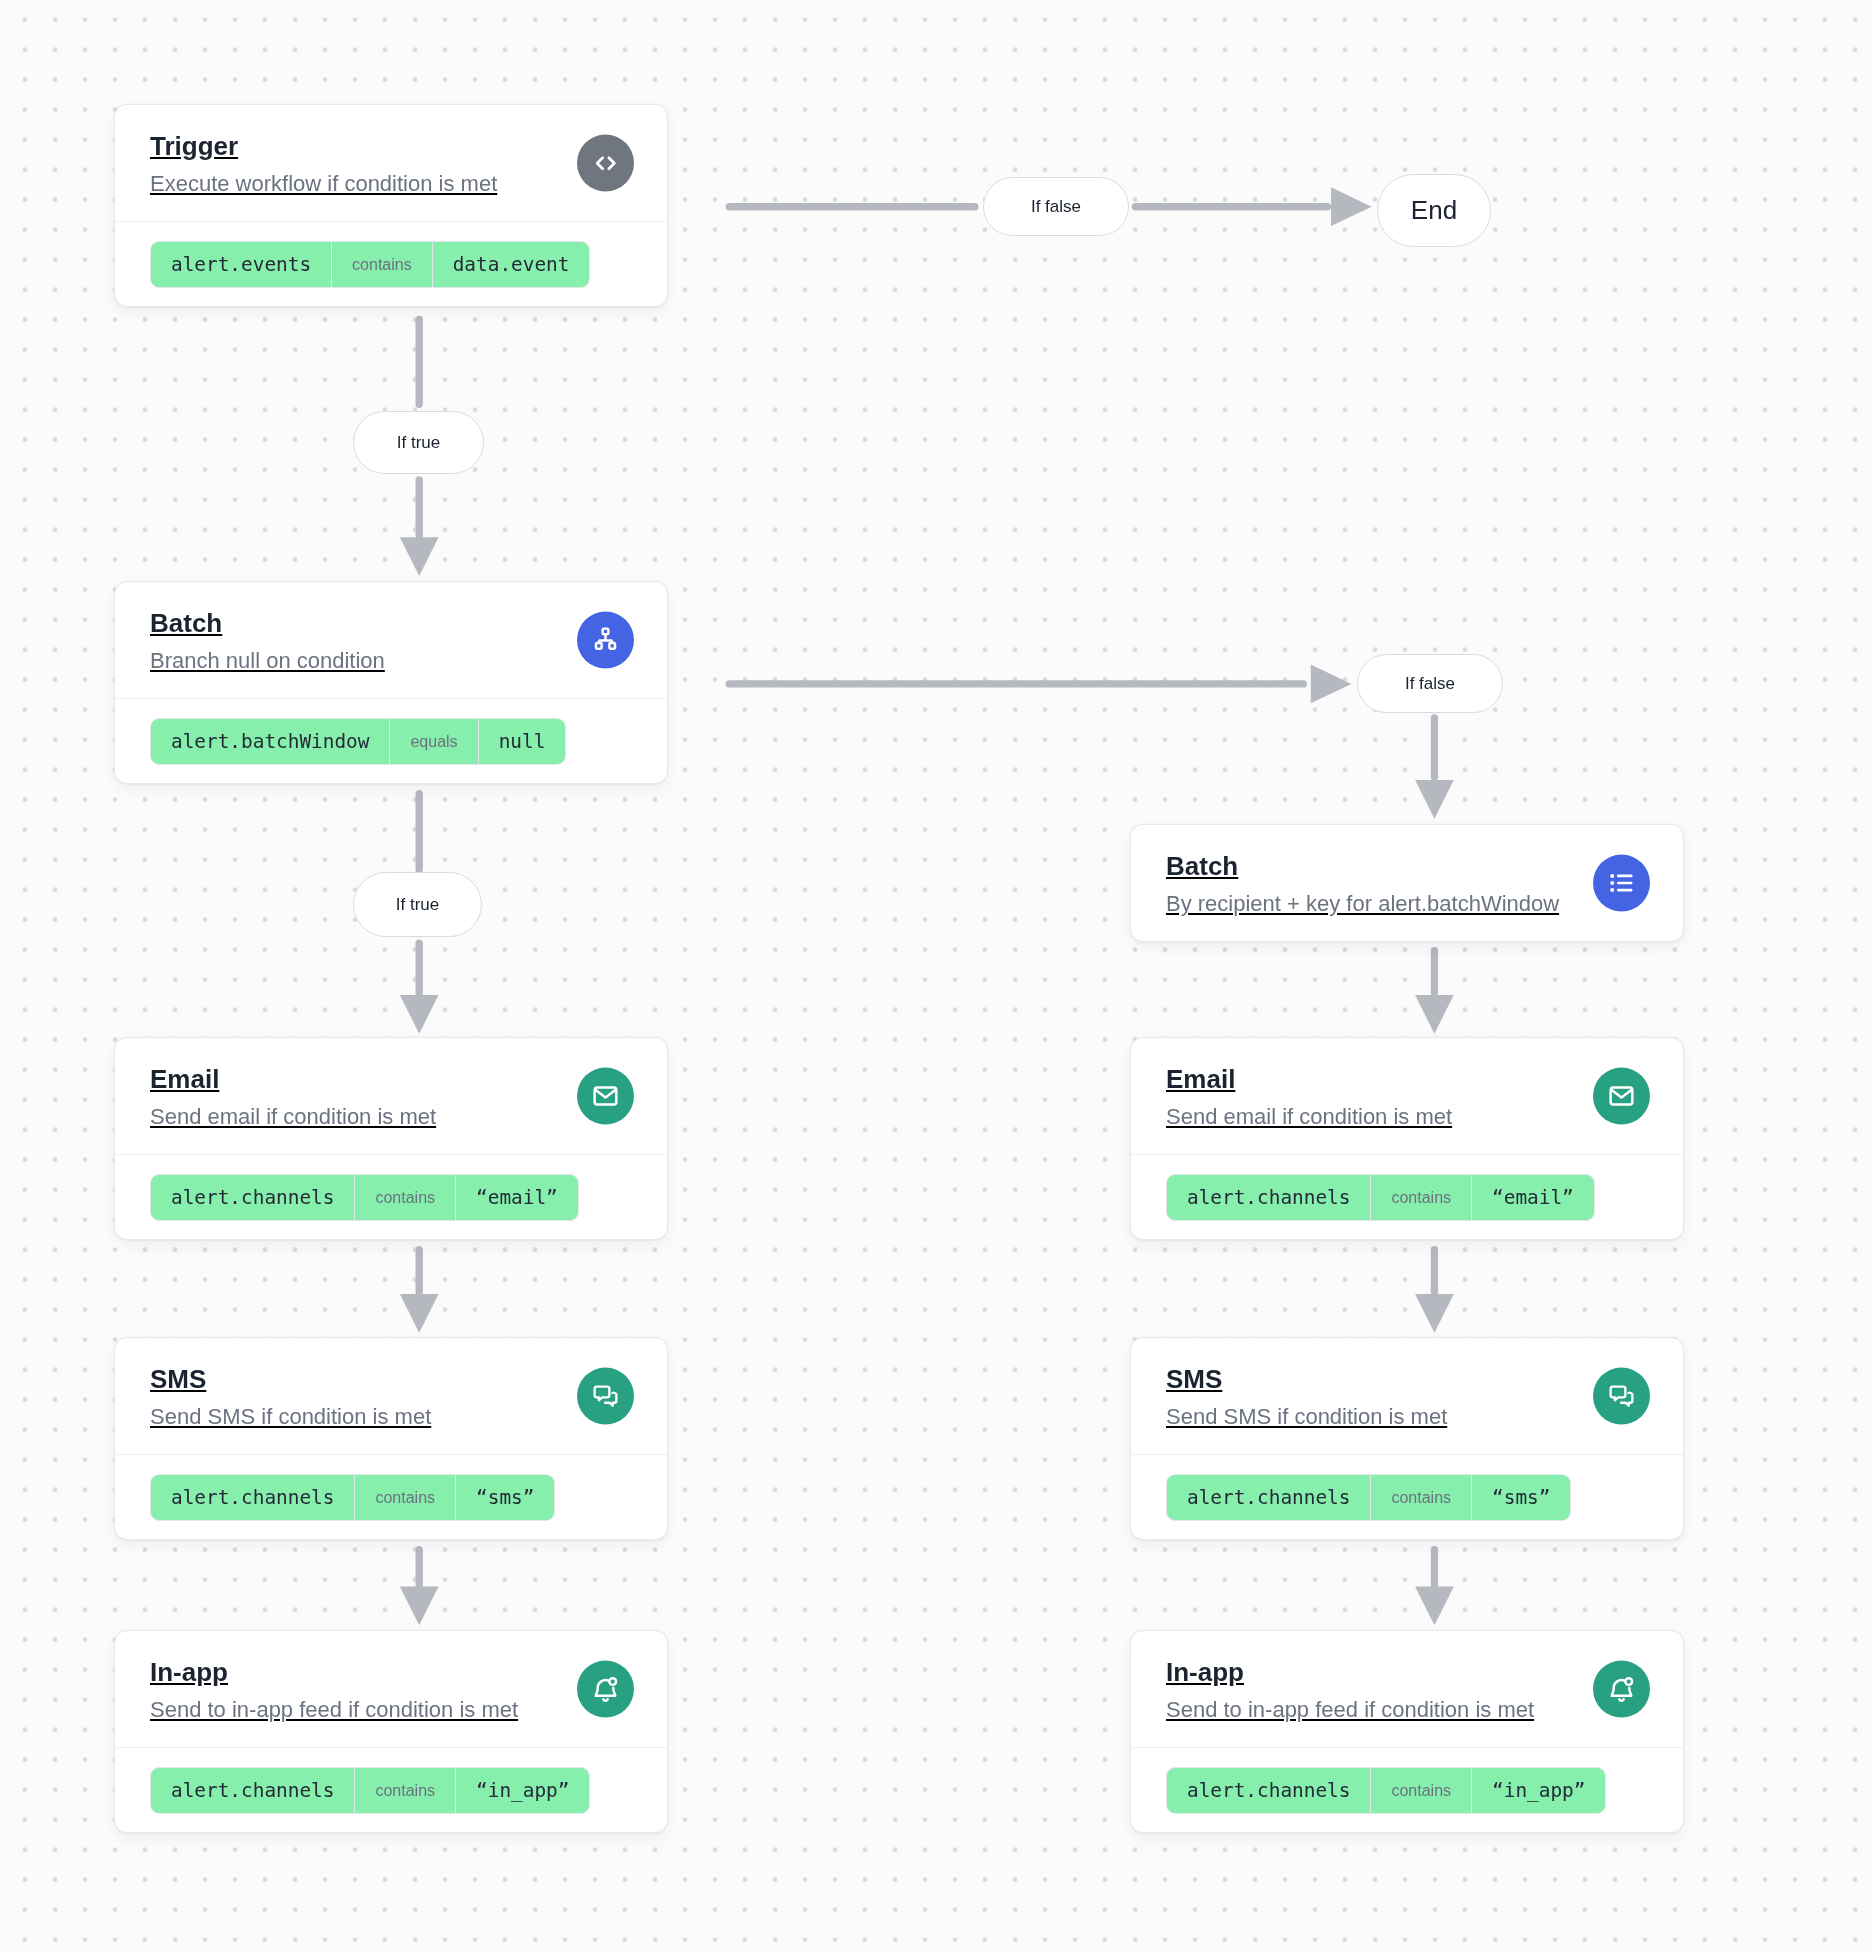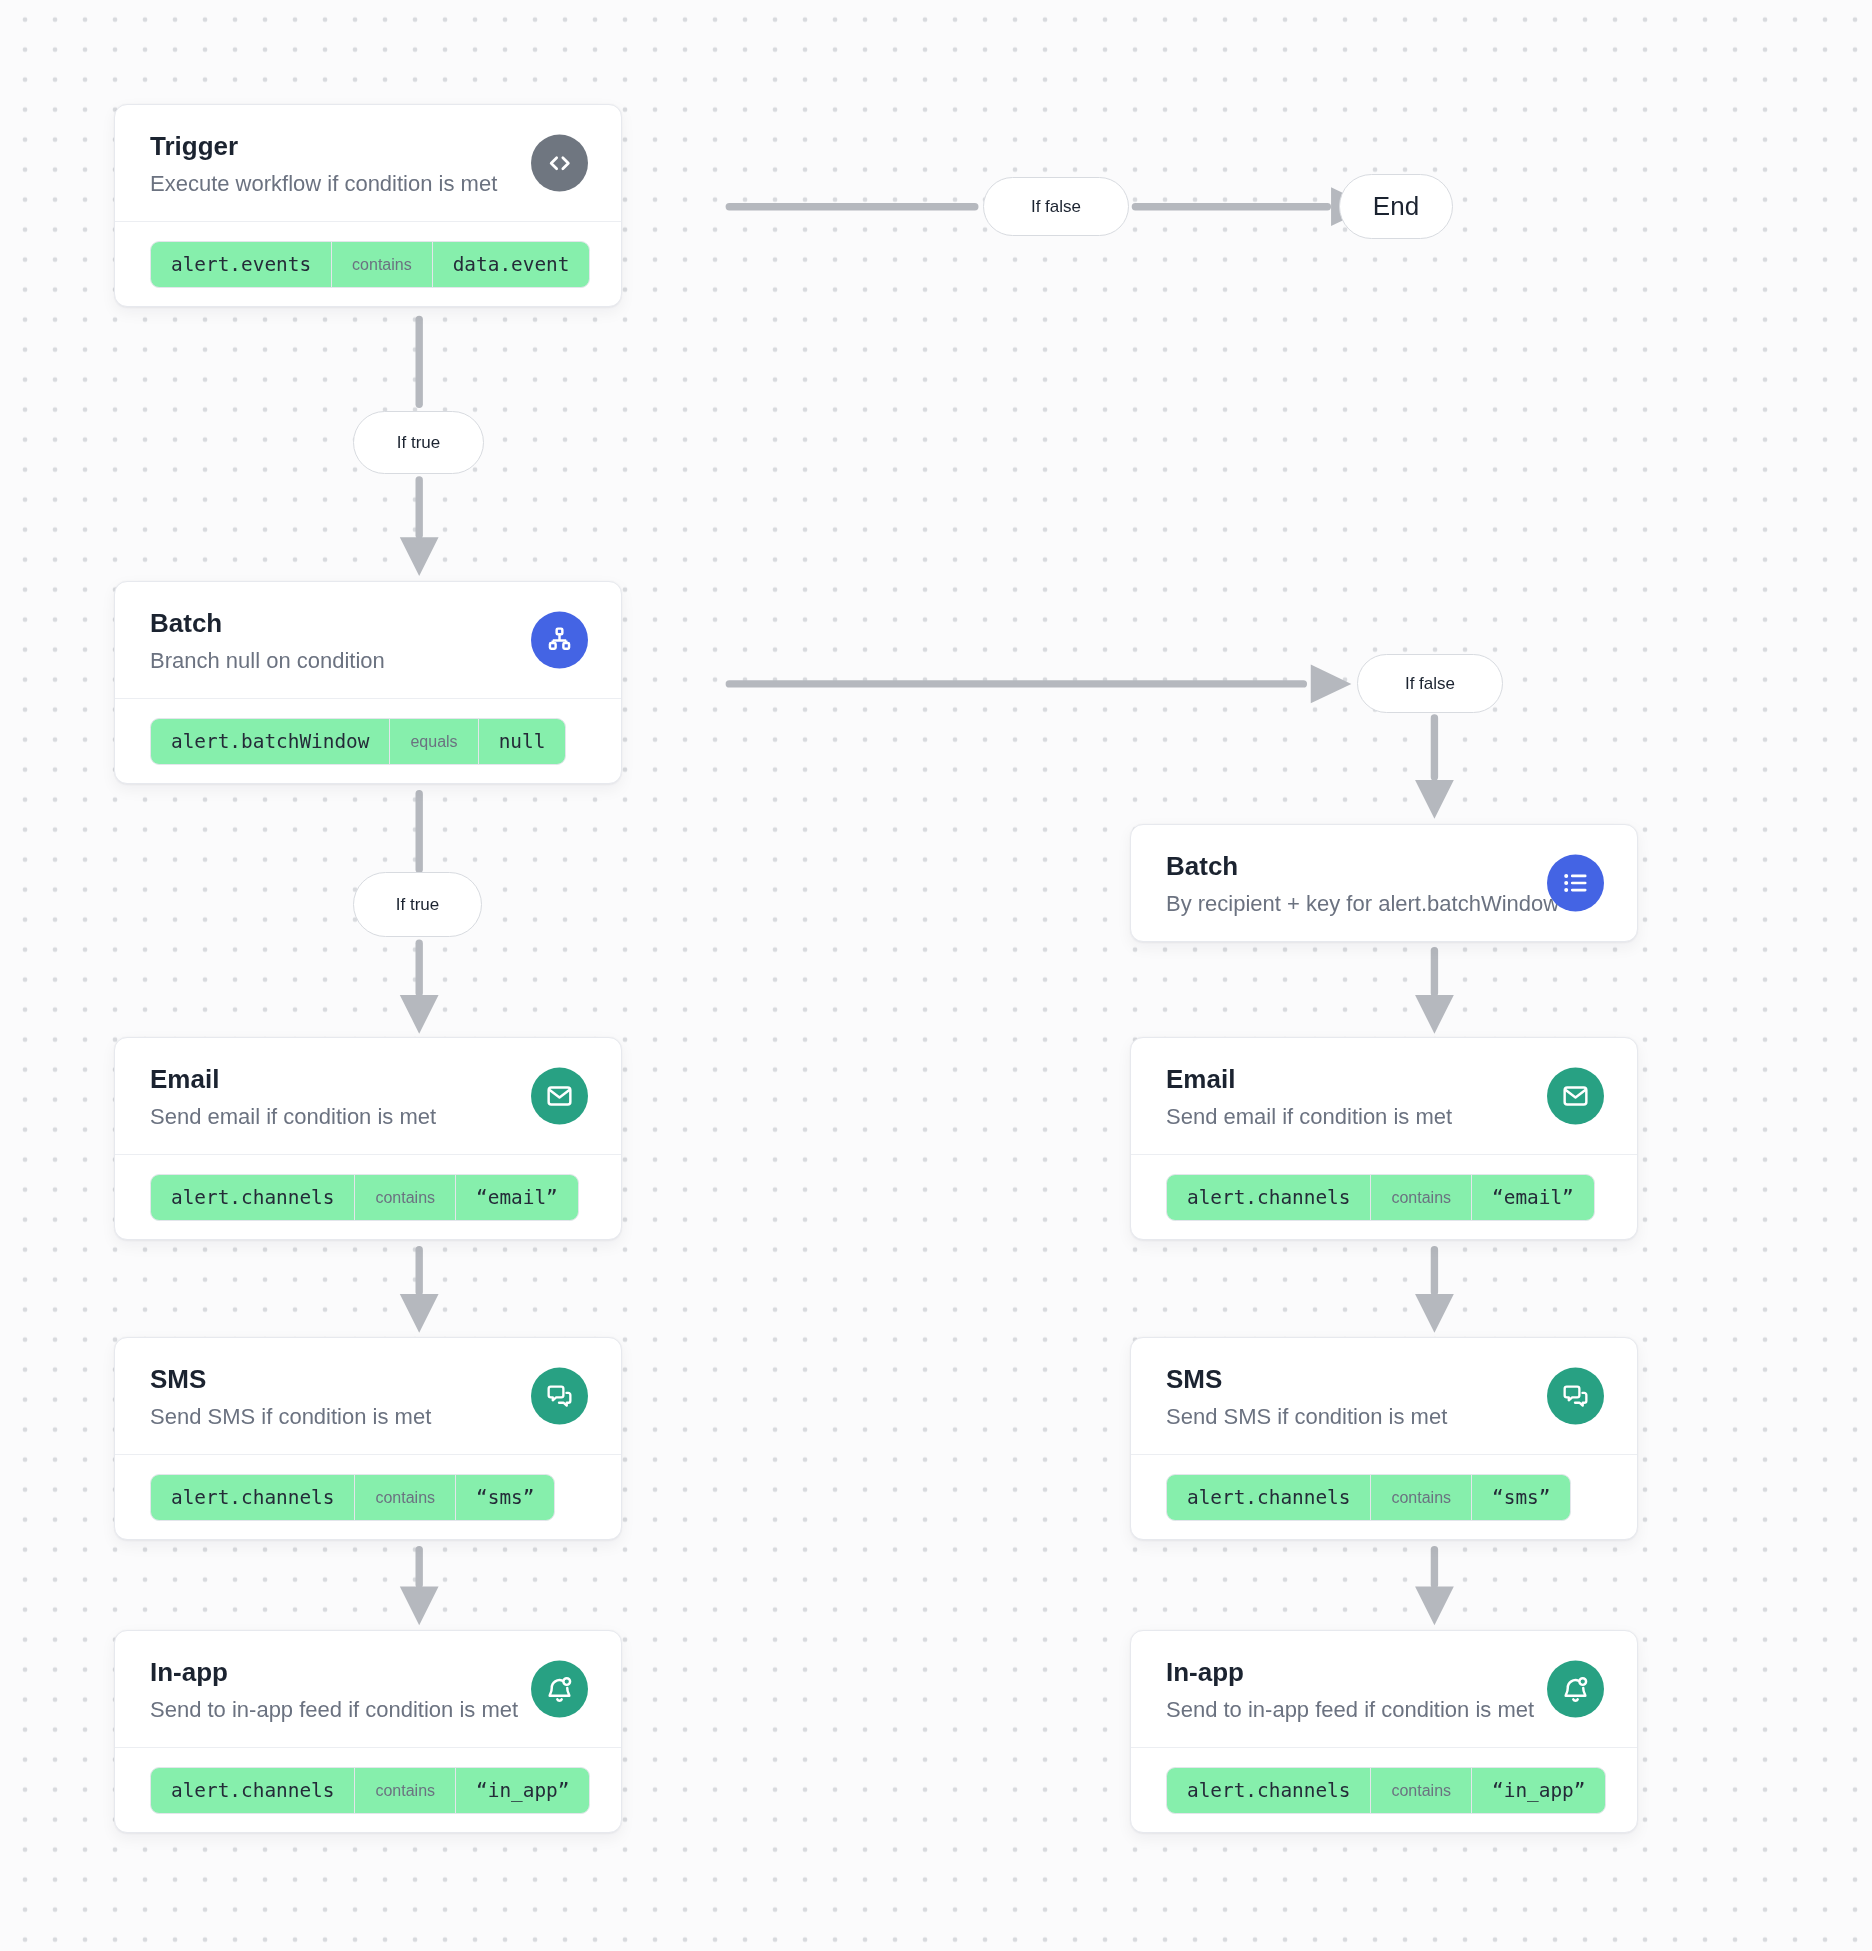--- a/index.html
+++ b/index.html
@@ -10,24 +10,25 @@
     background-image:radial-gradient(circle,#d8dade 2px,transparent 2.7px);
     background-size:30px 30px;
     background-position:10px 4.6px;
   }
   .canvas{position:absolute;inset:0;}
   svg.connectors{position:absolute;left:0;top:0;pointer-events:none;}
   .connector-line{stroke:#b5b8be;stroke-width:8;stroke-linecap:round;fill:none;}
   .connector-head{fill:#b5b8be;stroke:none;}
 
   .node{
-    position:absolute;width:508px;background:#ffffff;
+    position:absolute;width:554px;background:#ffffff;
     border:1.4px solid #e7e9ee;border-radius:13px;
     box-shadow:0 0.9px 1.8px rgba(20,24,35,.05),0 5.5px 14.8px rgba(20,24,35,.05);
     box-sizing:border-box;
+    text-decoration:underline;
   }
   .node-header{position:relative;padding:26px 35px 24px 35px;}
   .node-title{font-size:26px;font-weight:700;color:#1b2330;line-height:31px;}
   .node-subtitle{margin-top:8px;font-size:22px;color:#6b7280;line-height:27px;}
   .node-icon{
     position:absolute;right:33px;top:50%;transform:translateY(-50%);
     width:57px;height:57px;border-radius:50%;
     display:flex;align-items:center;justify-content:center;
   }
   .node-icon svg{display:block;}
@@ -129,21 +130,21 @@
     <div class="node-cond">
       <div class="chip">
         <span class="chip-seg">alert.events</span>
         <span class="chip-seg chip-op">contains</span>
         <span class="chip-seg">data.event</span>
       </div>
     </div>
   </div>
 
   <div class="pill" style="left:983px;top:177px;width:146px;height:59px">If false</div>
-  <div class="pill pill-end" style="left:1339px;top:174px;width:114px;height:65px">End</div>
+  <div class="pill pill-end" style="left:1377px;top:174px;width:114px;height:73px">End</div>
   <div class="pill" style="left:353px;top:411px;width:131px;height:63px">If true</div>
 
   <div class="node" style="left:114px;top:581px">
     <div class="node-header">
       <div class="node-title">Batch</div>
       <div class="node-subtitle">Branch null on condition</div>
       <div class="node-icon bg-blue">
         <svg viewBox="0 0 24 24" width="31" height="31" fill="none" stroke="#fff" stroke-width="1.9" stroke-linejoin="round">
             <rect x="9.8" y="3.2" width="4.4" height="4.4" rx="0.9"></rect>
             <path d="M12 7.6v4.8M6.8 12.4h10.4M6.8 12.4v2M17.2 12.4v2"></path>

